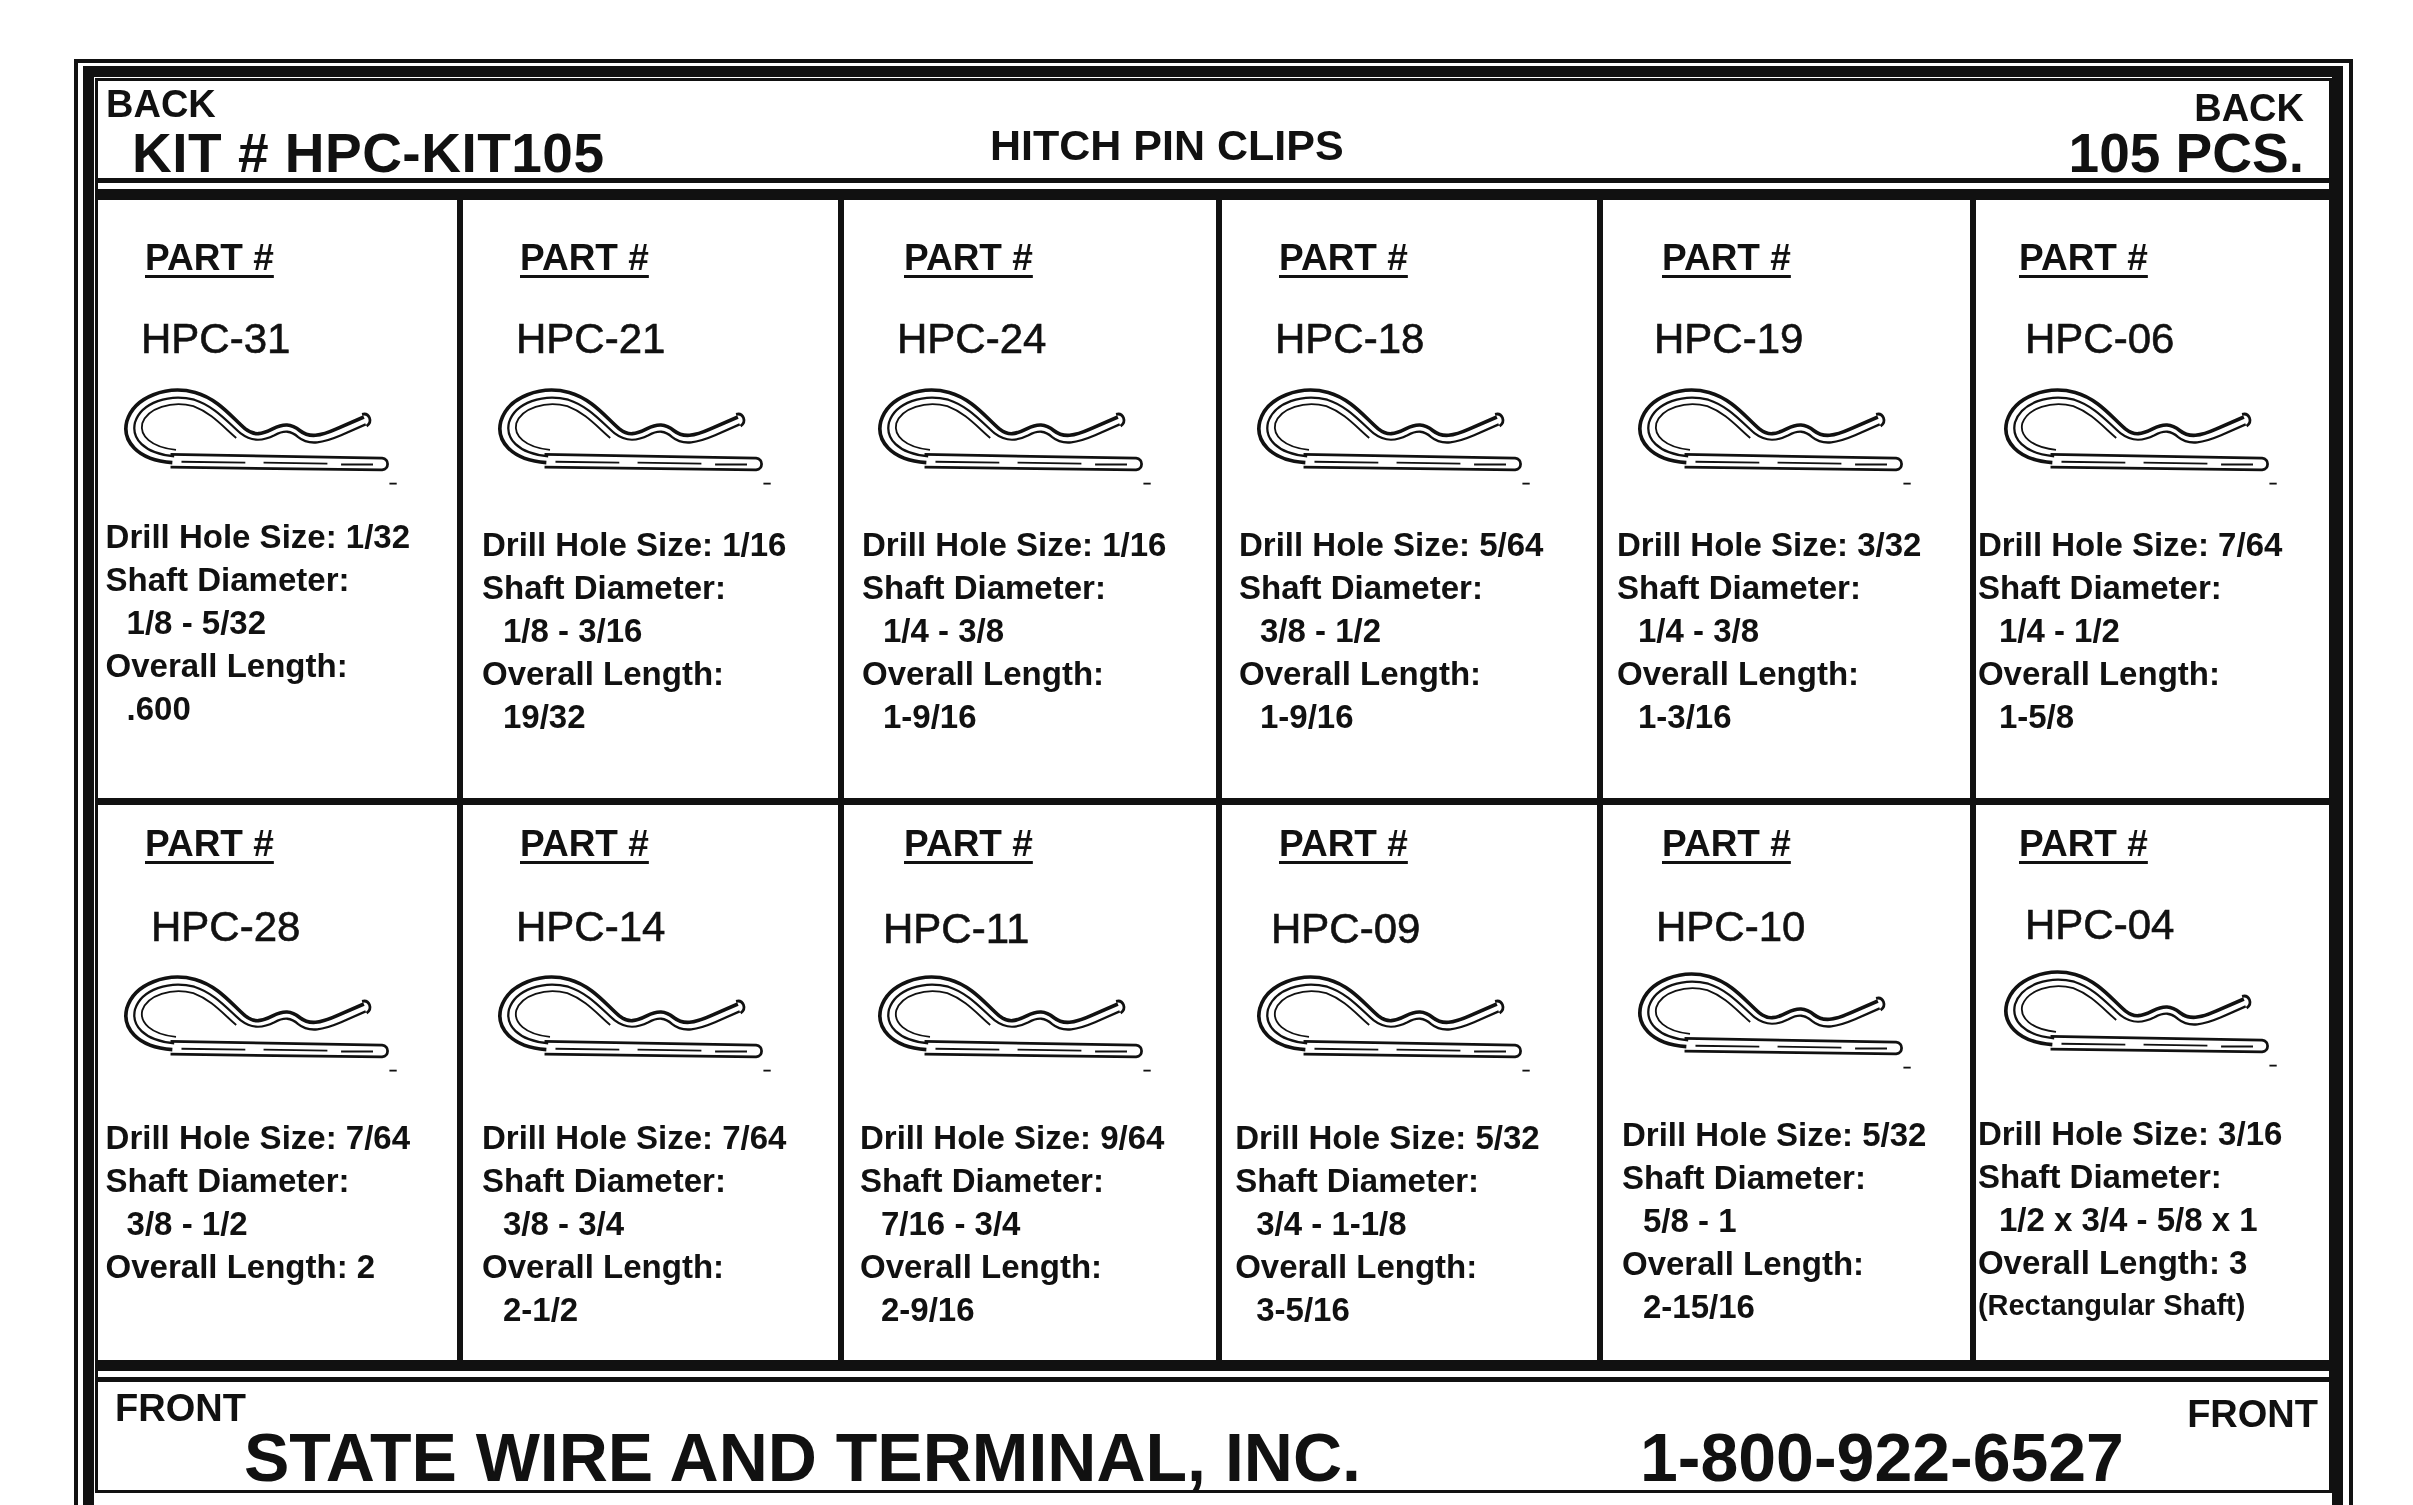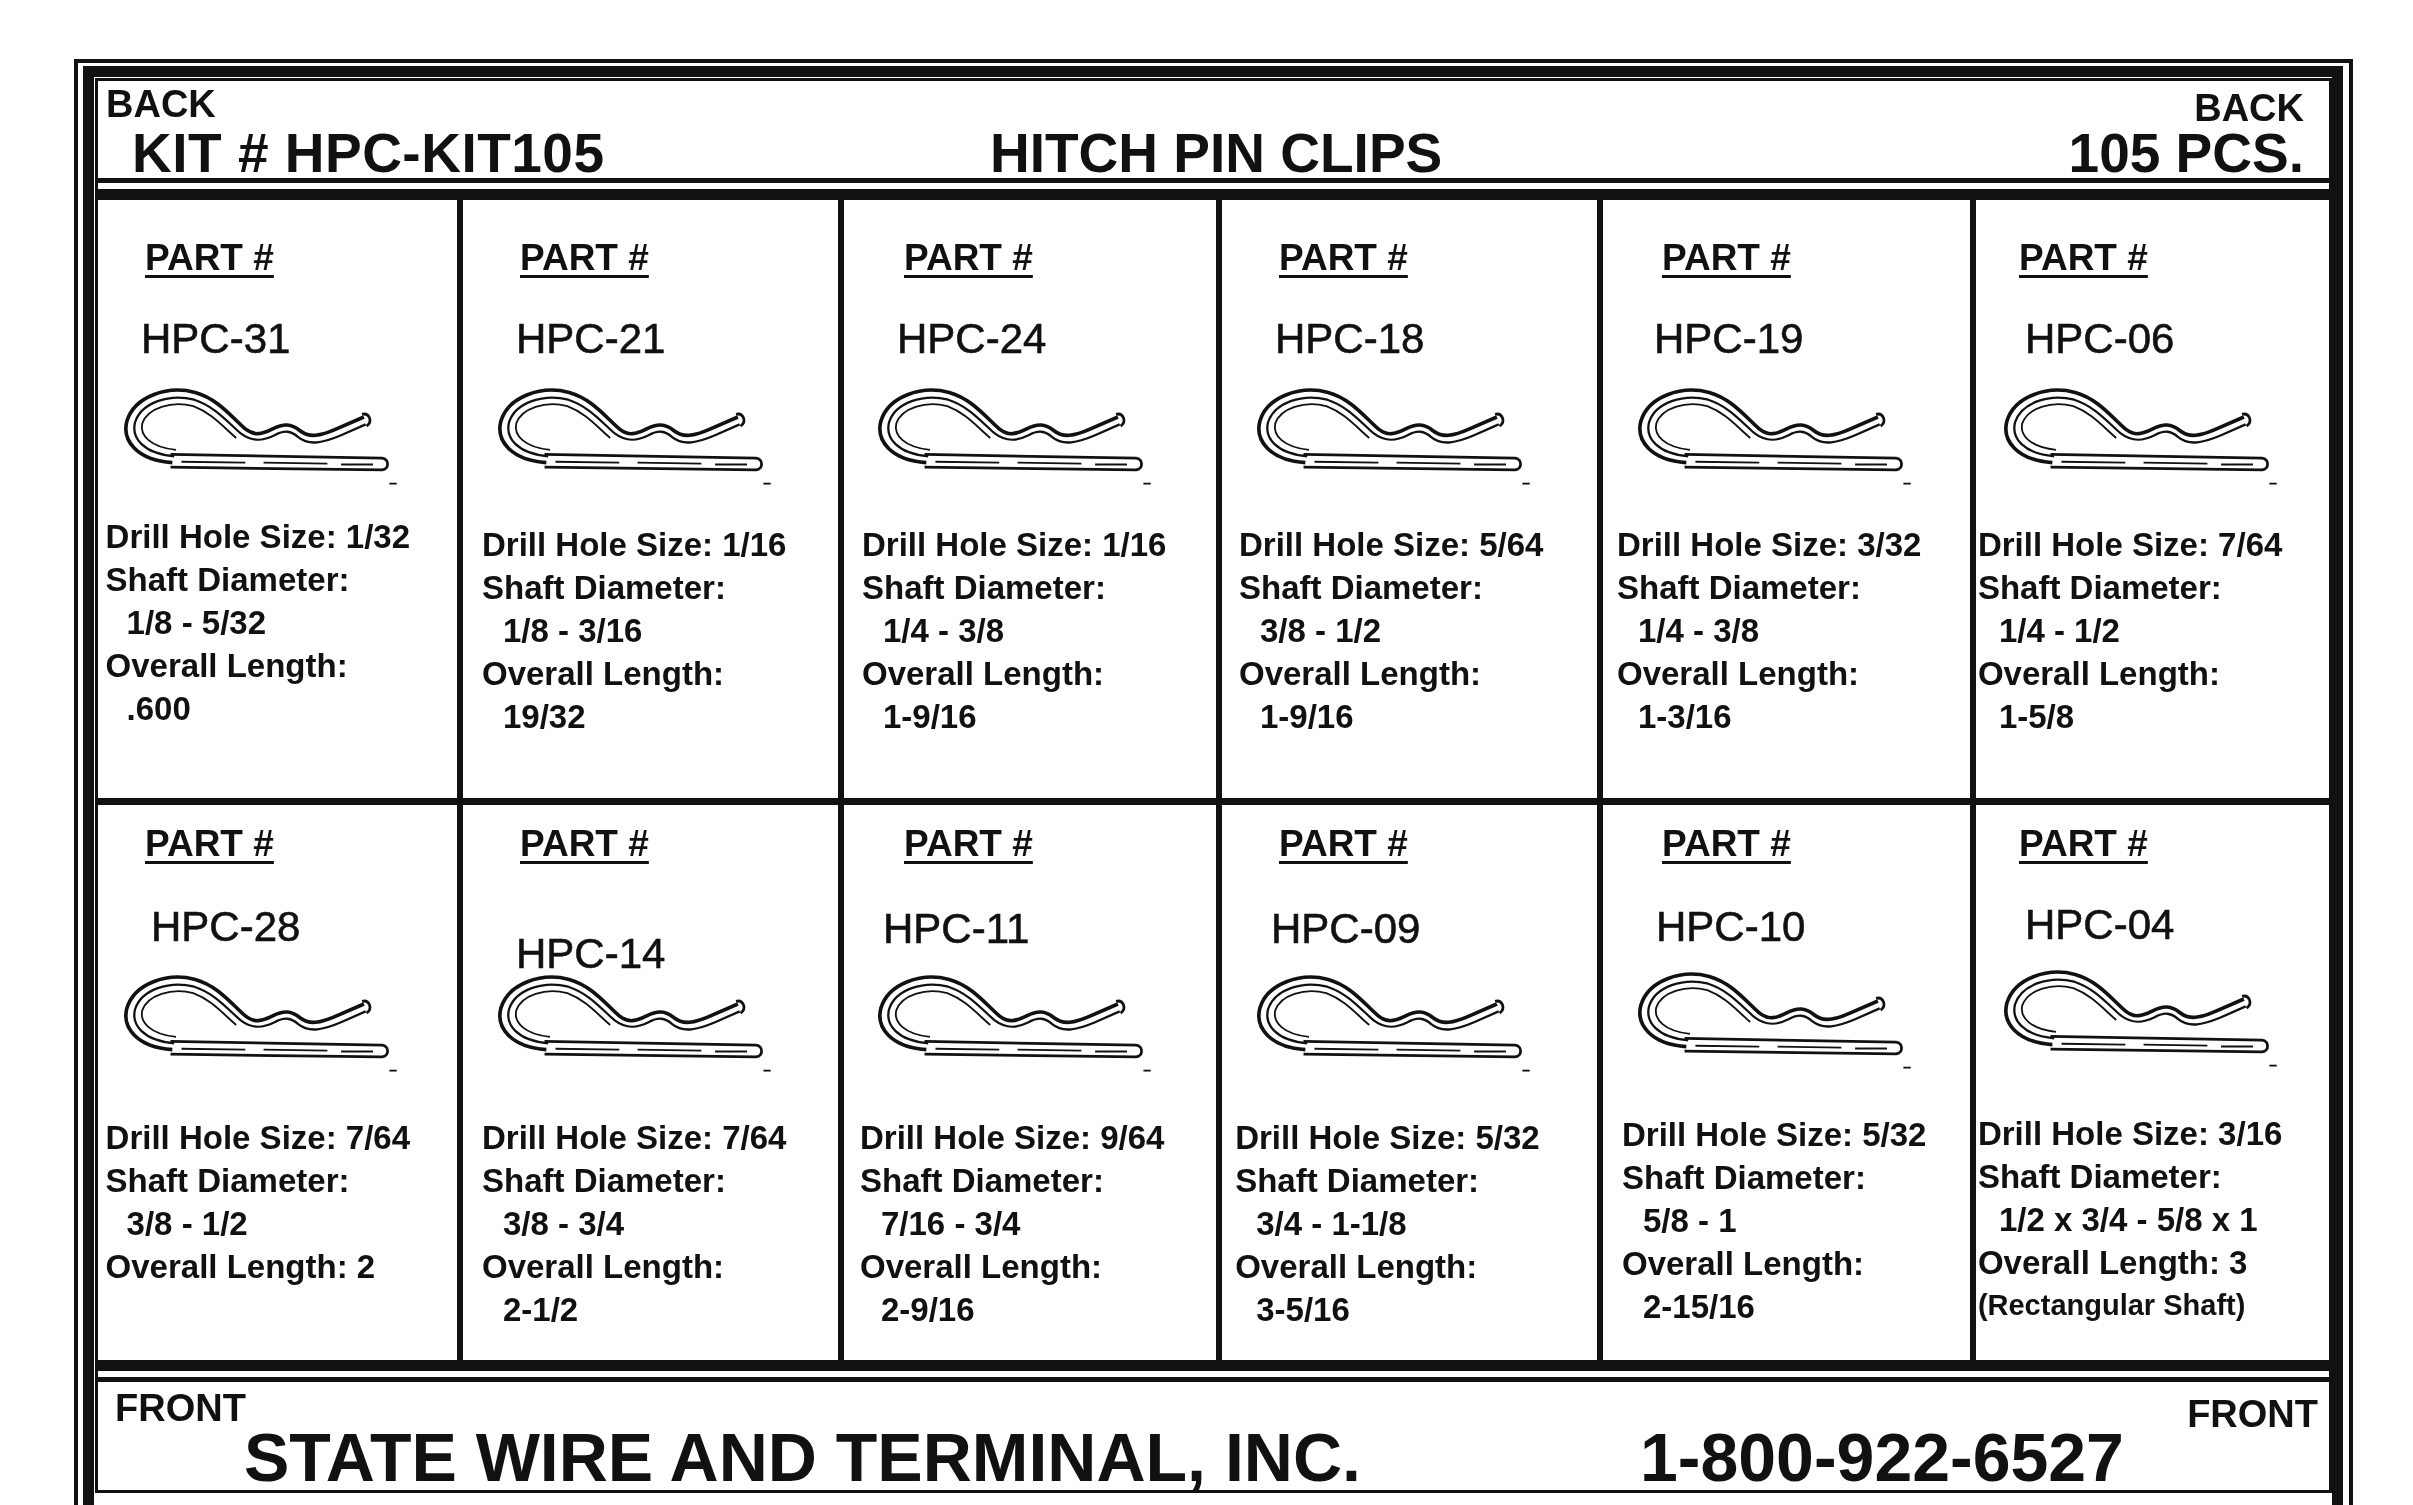--- a/index.html
+++ b/index.html
@@ -34,21 +34,21 @@
       box-sizing: border-box;
     }
 
     
     .hdr-line {
       left: 95px; width: 2237px; background: #111;
     }
     .back-left { left: 106px; top: 83px; font-size: 38px; font-weight: bold; }
     .back-right { right: 109px; top: 87px; font-size: 38px; font-weight: bold; text-align: right; }
     .kit-num { left: 132px; top: 121px; font-size: 55px; font-weight: bold; letter-spacing: 0.5px; }
-    .kit-title { left: 990px; top: 121px; font-size: 55px; font-weight: bold; text-align: center; }
+    .kit-title { left: 990px; top: 121px; font-size: 43px; font-weight: bold; text-align: center; }
     .kit-count { right: 109px; top: 121px; font-size: 55px; font-weight: bold; text-align: right; }
 
     
     .vline { width: 5.7px; background: #111; }
     .hbar { background: #111; }
 
     .cell {
       position: absolute;
       box-sizing: border-box;
     }
@@ -191,21 +191,21 @@
   <div class="part-label" style="left:47px;top:19px;">PART #</div>
   <div class="part-num" style="left:53px;top:99px;">HPC-28</div>
   <svg class="clip" style="left:19px;top:159px;" viewBox="0 0 310 125">
       <use href="#clip-shape"></use>
     </svg>
   <div class="specs" style="left:7.6px;top:312px;"><div>Drill Hole Size: 7/64</div><div>Shaft Diameter:</div><div class="val">3/8 - 1/2</div><div>Overall Length: 2</div><div class="val"></div></div>
 </div>
 
 <div class="cell" style="left:463px;top:804px;width:375px;height:556px;">
   <div class="part-label" style="left:57px;top:19px;">PART #</div>
-  <div class="part-num" style="left:53px;top:99px;margin-top:27px;">HPC-14</div>
+  <div class="part-num" style="left:53px;top:99px;">HPC-14</div>
   <svg class="clip" style="left:28px;top:159px;" viewBox="0 0 310 125">
       <use href="#clip-shape"></use>
     </svg>
   <div class="specs" style="left:19px;top:312px;"><div>Drill Hole Size: 7/64</div><div>Shaft Diameter:</div><div class="val">3/8 - 3/4</div><div>Overall Length:</div><div class="val">2-1/2</div></div>
 </div>
 
 <div class="cell" style="left:843px;top:804px;width:373px;height:556px;">
   <div class="part-label" style="left:61px;top:19px;">PART #</div>
   <div class="part-num" style="left:40px;top:101px;">HPC-11</div>
   <svg class="clip" style="left:28px;top:159px;" viewBox="0 0 310 125">

